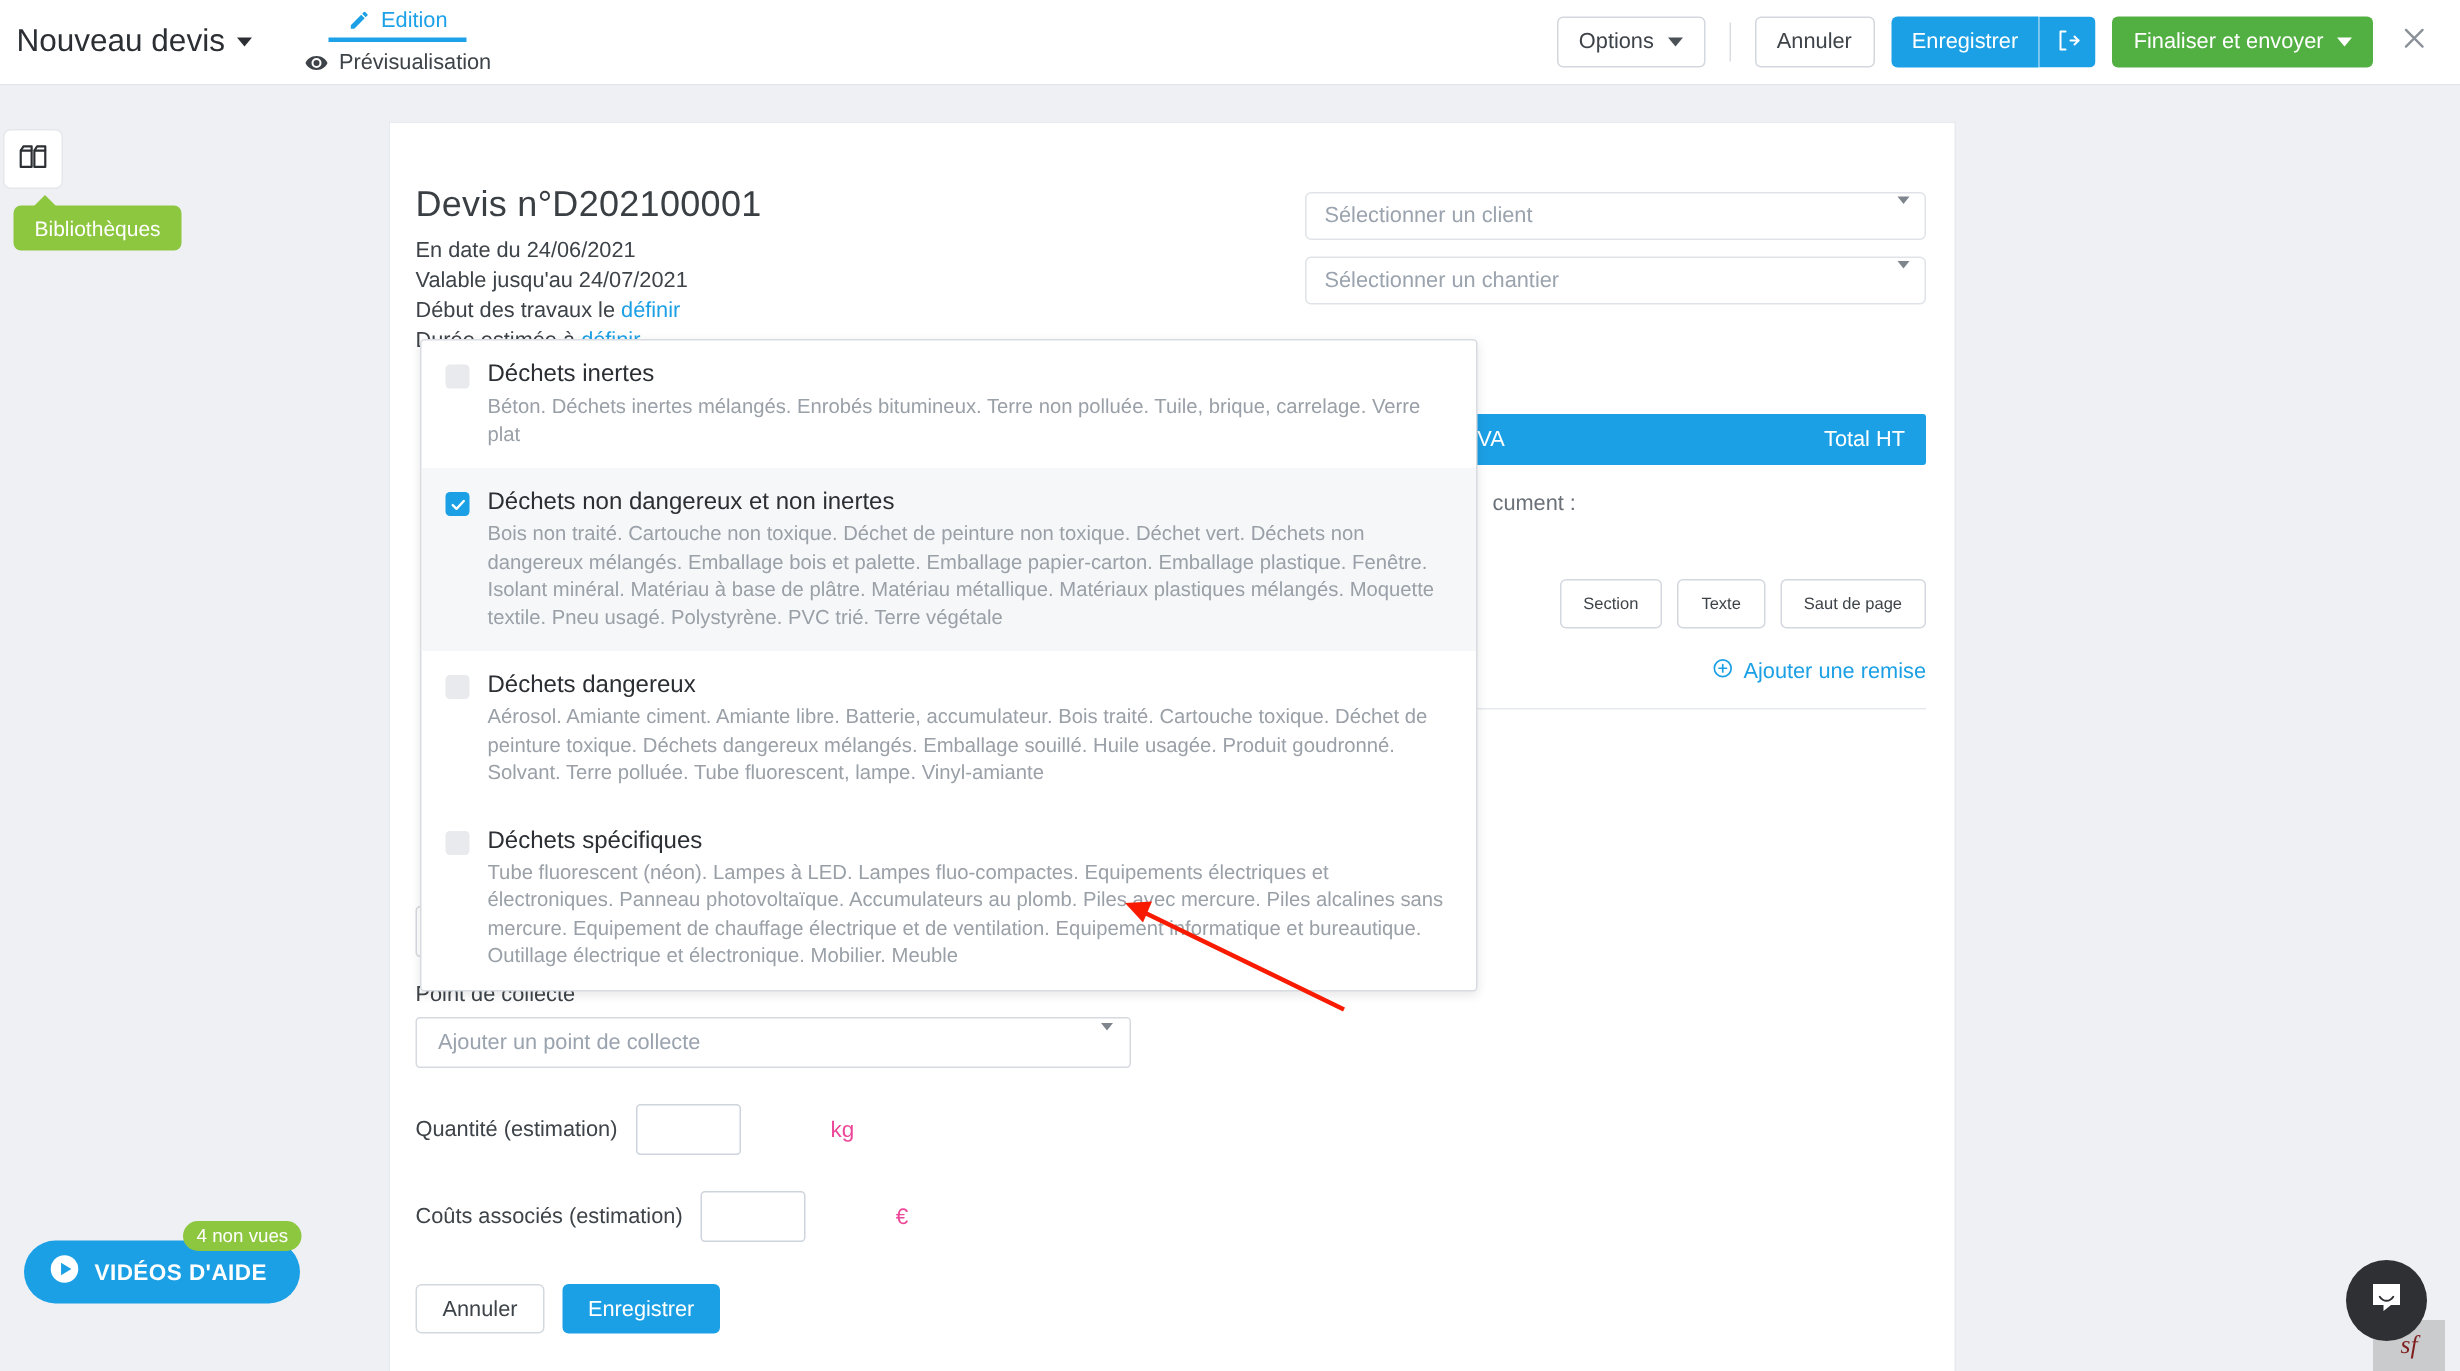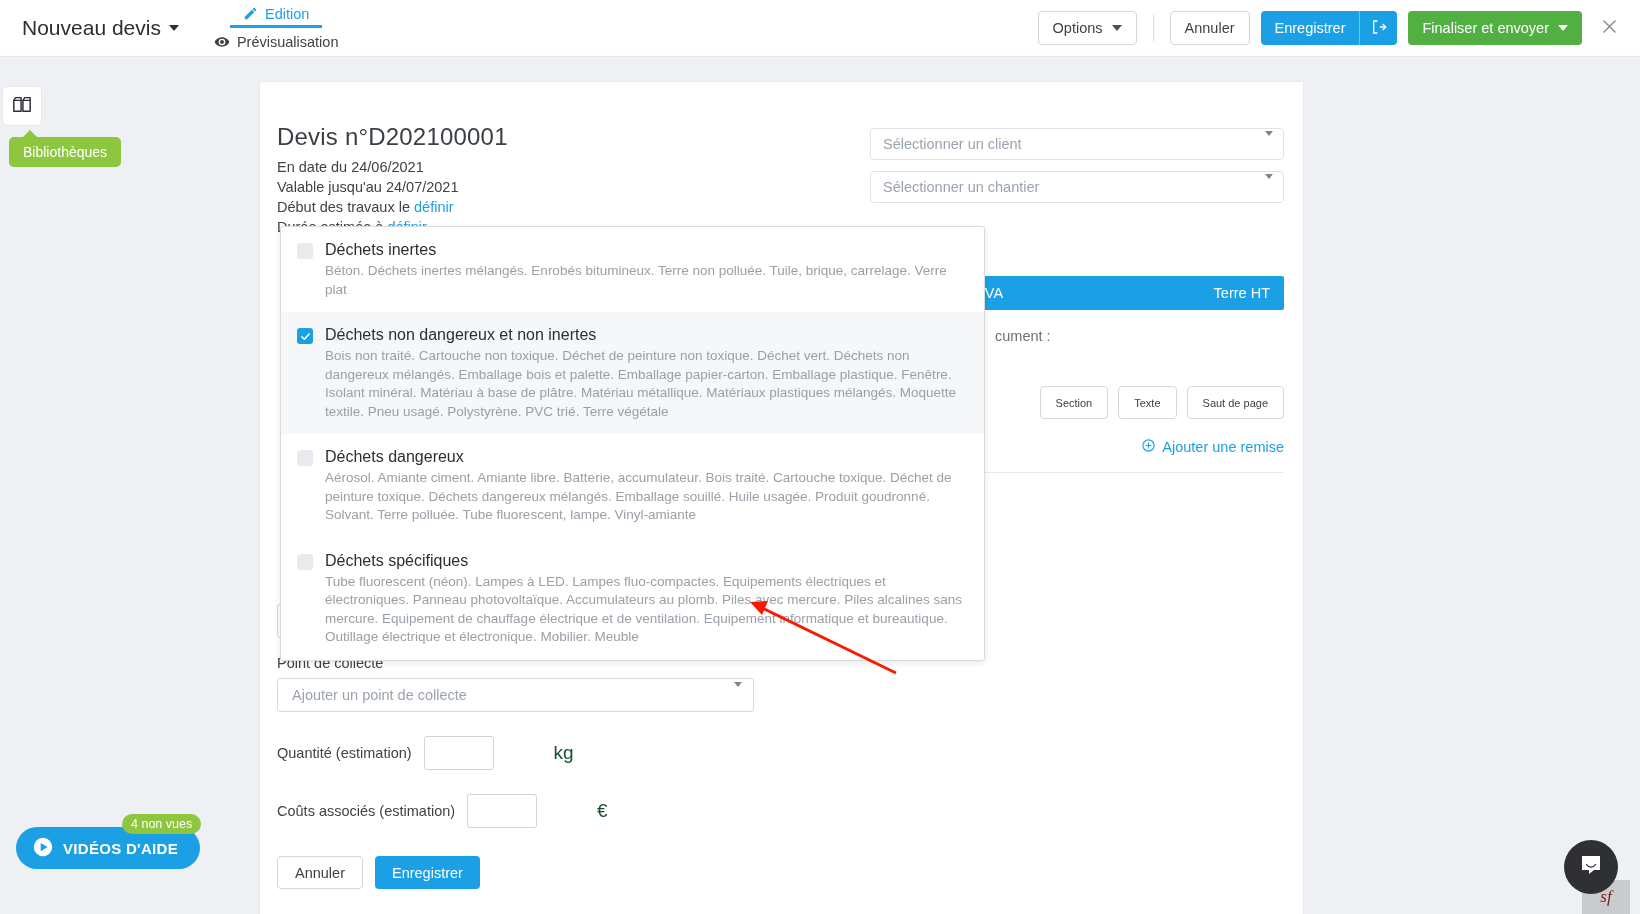--- a/index.html
+++ b/index.html
@@ -14,21 +14,21 @@
   
   .topbar {
     position: absolute; top: 0; left: 0;
     width: 1640px; height: 57px;
     background: #ffffff;
     border-bottom: 1px solid #e2e5ea;
     display: flex; align-items: center;
     z-index: 40;
   }
   .doc-title {
-    margin-left: 22px;
+    margin-left: 11px;
     font-size: 21px; color: #2b2f33; font-weight: 400;
     display: flex; align-items: center; gap: 8px;
     cursor: pointer;
   }
   .caret-down {
     width: 0; height: 0;
     border-left: 5px solid transparent;
     border-right: 5px solid transparent;
     border-top: 6px solid #2b2f33;
     display: inline-block;
@@ -200,21 +200,21 @@
     display: flex; align-items: center; padding: 0 11px 0 14px;
     font-size: 14.5px; color: #9aa3ae; cursor: pointer;
   }
   .inline-row { display: flex; align-items: center; gap: 12px; margin-top: 24px; }
   .inline-row .lbl { font-size: 14.5px; color: #3d4348; }
   .num-input {
     width: 70px; height: 34px; border: 1px solid #cdd4db; border-radius: 3px;
     background: #fff; font-family: "Liberation Sans", sans-serif; font-size: 14.5px;
     padding: 0 8px; color: #2b2f33;
   }
-  .unit { font-size: 19px; color: #14532d; padding-left: 48px; }
+  .unit { font-size: 15px; color: #ec4899; padding-left: 48px; }
   .form-actions { display: flex; gap: 12px; margin-top: 28px; }
   .btn-cancel-sm {
     background: #fff; border: 1px solid #d3d8de; border-radius: 4px;
     height: 33px; padding: 0 17px; font-size: 14.5px; color: #3d4348; cursor: pointer;
   }
   .btn-save-sm {
     background: #1ca0e5; border: none; border-radius: 4px;
     height: 33px; padding: 0 17px; font-size: 14.5px; color: #fff; cursor: pointer;
   }
 
@@ -374,21 +374,21 @@
         </div>
         <div class="select-box">
           <span>Sélectionner un chantier</span>
           <span class="sel-caret"><span class="caret-sm"></span></span>
         </div>
       </div>
 
       <div class="tbl-head">
         <div class="c1">Prix U. HT</div>
         <div class="c2">TVA</div>
-        <div class="c3">Terre HT</div>
+        <div class="c3">Total HT</div>
       </div>
 
       <div class="doc-note" style="left:735px;">cument :</div>
 
       <div class="add-row">
         <button class="add-btn">Section</button>
         <button class="add-btn">Texte</button>
         <button class="add-btn">Saut de page</button>
       </div>
 

